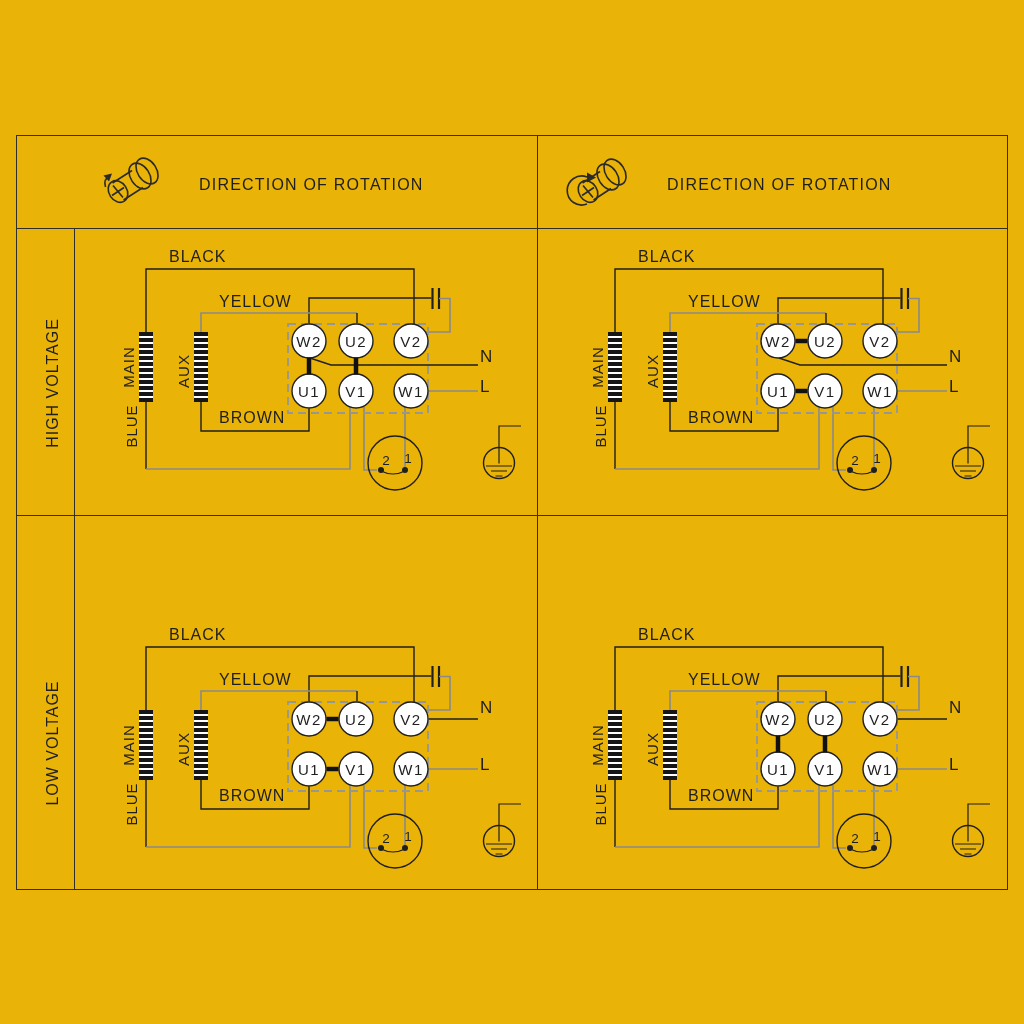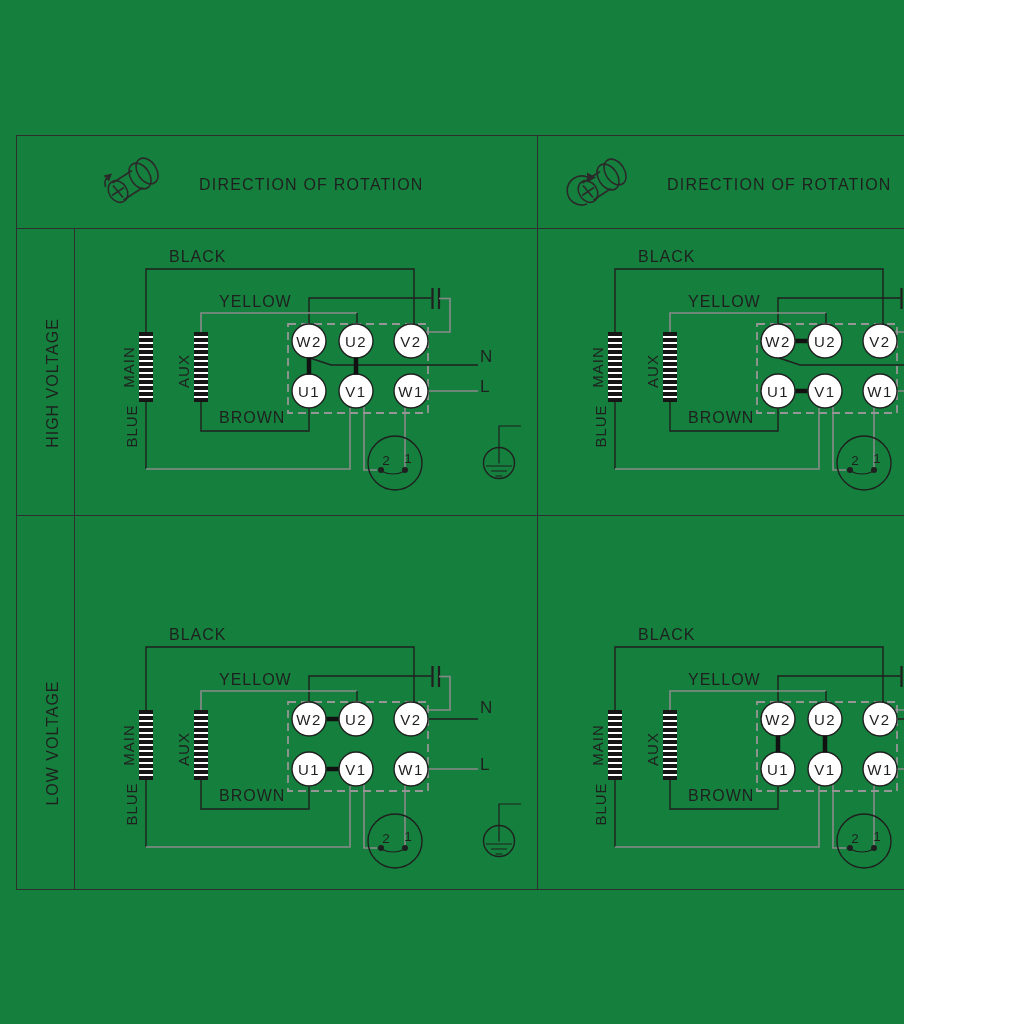--- a/index.html
+++ b/index.html
@@ -1,16 +1,16 @@
 <!DOCTYPE html>
 <html><head>
 <meta charset="utf-8">
 <style>
   html,body{margin:0;padding:0;background:#ffffff;}
-  .canvas{position:relative;width:904px;height:1024px;background:#15803d;
+  .canvas{position:relative;width:1024px;height:1024px;background:#eab308;
     font-family:"Liberation Sans",sans-serif;color:#1f1f1f;overflow:hidden;}
   .frame{position:absolute;left:16px;top:135px;width:990px;height:753px;
     border:1.5px solid #2f2f2f;}
   .hline{position:absolute;left:0;right:0;border-top:1.4px solid #2f2f2f;}
   .vline{position:absolute;top:0;bottom:0;border-left:1.4px solid #2f2f2f;}
   .vline.short{top:92px;}
   .header-title{position:absolute;top:40px;font-size:16px;letter-spacing:1.2px;
     white-space:nowrap;}
   .header-icon{position:absolute;}
   .row-label{position:absolute;width:150px;height:20px;text-align:center;

